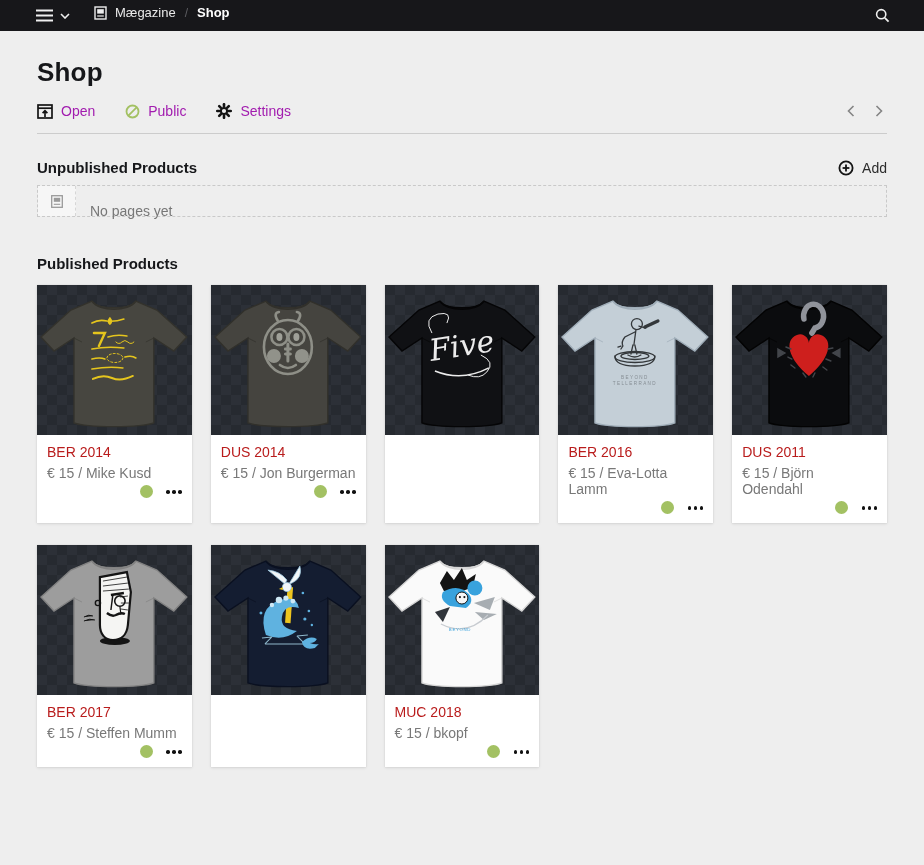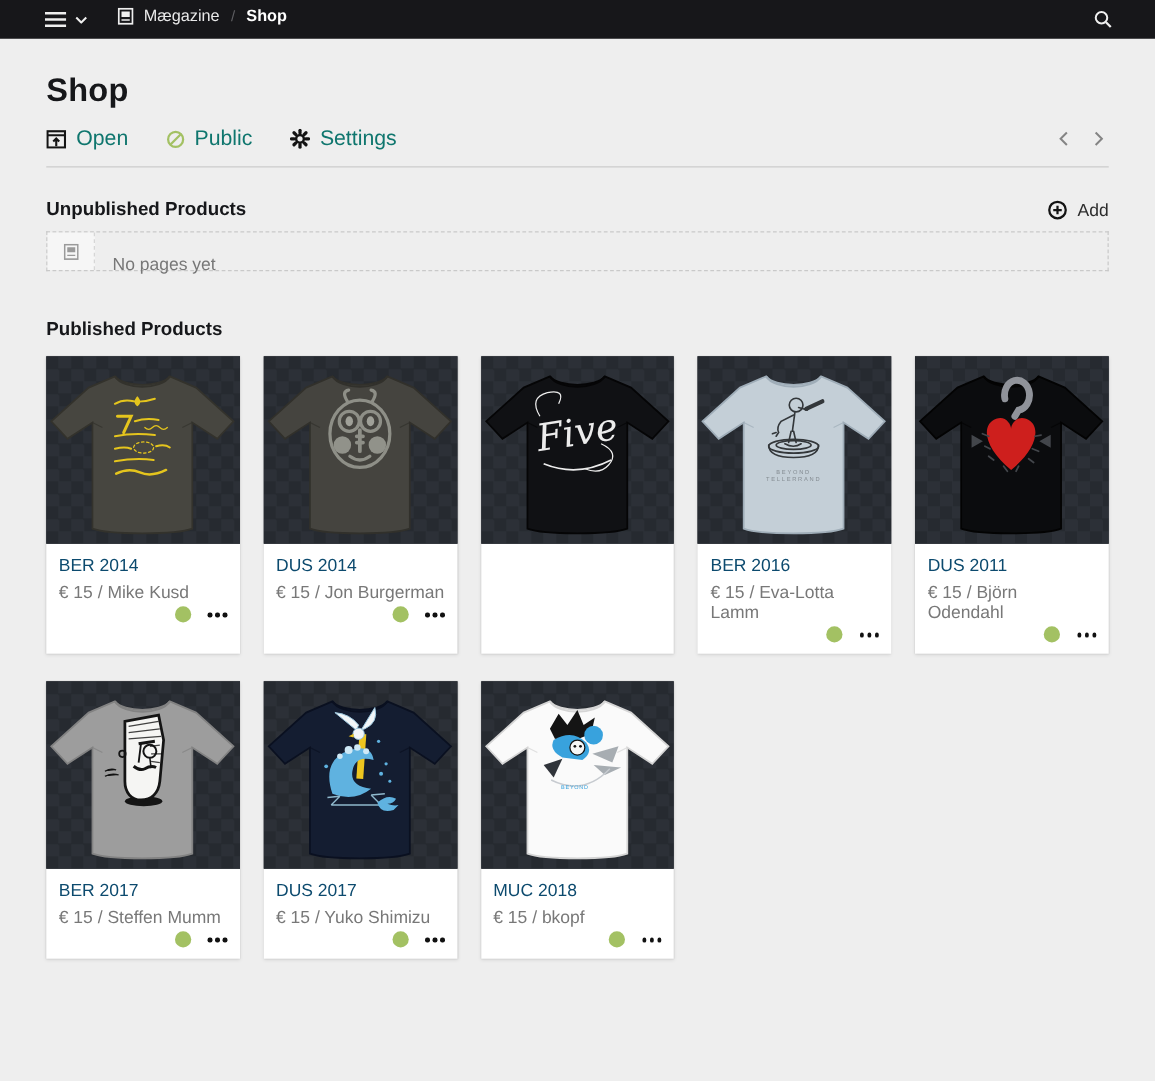--- a/index.html
+++ b/index.html
@@ -24,21 +24,21 @@
   .crumb.current { font-weight:700; color:#ffffff; }
   .crumb-sep { color:#5f5f63; font-size:12px; }
   .search-btn { background:none; border:none; color:#efefef; cursor:pointer; padding:4px; display:flex; }
   svg.ic { display:block; }
 
   
   .main { padding:0 37px; }
   .page-title { font-size:26px; font-weight:700; letter-spacing:.2px; margin-top:26px; }
   .actions-row { margin-top:14px; display:flex; align-items:center; justify-content:space-between; height:18px; }
   .actions-left { display:flex; align-items:center; gap:30px; }
-  .act-btn { display:flex; align-items:center; gap:8px; background:none; border:none; cursor:pointer; font-size:17px; color:#0f766e; font-family:inherit; }
+  .act-btn { display:flex; align-items:center; gap:8px; background:none; border:none; cursor:pointer; font-size:14px; color:#a21caf; font-family:inherit; }
   .pager { display:flex; align-items:center; gap:12px; }
   .pager-btn { background:none; border:none; cursor:pointer; color:#848484; padding:2px 4px; display:flex; }
   .rule { border:none; border-top:1px solid #cccccc; margin-top:13px; }
 
   .section-head { display:flex; align-items:center; justify-content:space-between; }
   .section-title { font-size:15px; font-weight:700; color:#16171a; }
   .sec-unpublished .section-head { margin-top:25px;align-items:center; }
   .add-btn { display:flex; align-items:center; gap:8px; background:none; border:none; cursor:pointer; font-size:14px; color:#2c2c2c; font-family:inherit; }
 
   .empty-box {
@@ -63,21 +63,21 @@
   }
   .thumb {
     height:150px;
     background-color:#262a30;
     background-image:conic-gradient(#2c3037 0 25%, #262a30 0 50%, #2c3037 0 75%, #262a30 0);
     background-size:20px 20px;
     overflow:hidden;
   }
   .thumb svg { width:100%; height:100%; display:block; }
   .card-footer { position:relative; min-height:61px; padding:9px 10px 26px 10px; }
-  .card-title { font-size:14px; color:#0c4a6e; line-height:1.18; }
+  .card-title { font-size:14px; color:#b91c1c; line-height:1.18; }
   .card-info  { font-size:14px; color:#787878; line-height:1.16; margin-top:4px; }
   .status-dot {
     position:absolute; right:39px; bottom:9px;
     width:13px; height:13px; border-radius:50%;
     background:var(--green,#a3c163); border:none; cursor:pointer; padding:0;
   }
   .opt-btn {
     position:absolute; right:8px; bottom:9px;
     background:none; border:none; cursor:pointer;
     display:flex; gap:2.5px; align-items:center; padding:4px 2px;
@@ -432,30 +432,20 @@
                   <circle cx="15" cy="-18" r="1.3"></circle>
                   <circle cx="24" cy="14" r="1.2"></circle>
                 </g>
       <g stroke="#8fb8cc" stroke-width="1.1" fill="none">
         <path d="M-16,26 l-7,7 M9,25 l8,8 M-23,33 l40,0 M-16,26 l-10,1 M9,25 l11,-1"></path>
       </g>
       <path d="M14,31 q8,-7 15,-3 q-2,4 -7,4 q5,2 9,1 l-4,4 q-11,3 -13,-6 z" fill="#5fb2e0"></path>
     </g>
   </svg>
           </div>
-    <div class="card-footer">
-      <div class="card-title">DUS 2017</div>
-      <div class="card-info">€ 15 / Yuko Shimizu</div>
-      <button class="status-dot"></button>
-      <button class="opt-btn">
-        <i></i>
-              <i></i>
-              <i></i>
-      </button>
-    </div>
   </article>
 
   <article class="card">
     <div class="thumb">
             <svg viewBox="0 0 155 150" preserveAspectRatio="xMidYMid meet">
     <path d="M55,16 C62,25 92,25 99,16 L120,25 L150,52 L137,66 L117,53 L117,138 C104,143 50,143 37,138 L37,53 L17,66 L4,52 L34,25 Z" fill="#fafafa" stroke="#d5d5d5" stroke-width="1.4"></path>
     <path d="M55,16 C62,27 92,27 99,16" fill="none" stroke="#d5d5d5" stroke-width="1.6"></path>
     <path d="M37,53 l8,4 M117,53 l-8,4" stroke="#d5d5d5" stroke-width="1" opacity=".7"></path>
     <g transform="translate(75,60)">
       <path d="M-20,-22 L-13,-34 L-6,-25 L2,-37 L7,-25 L16,-31 L13,-18 L-2,-12 L-16,-14 Z" fill="#141414"></path>

